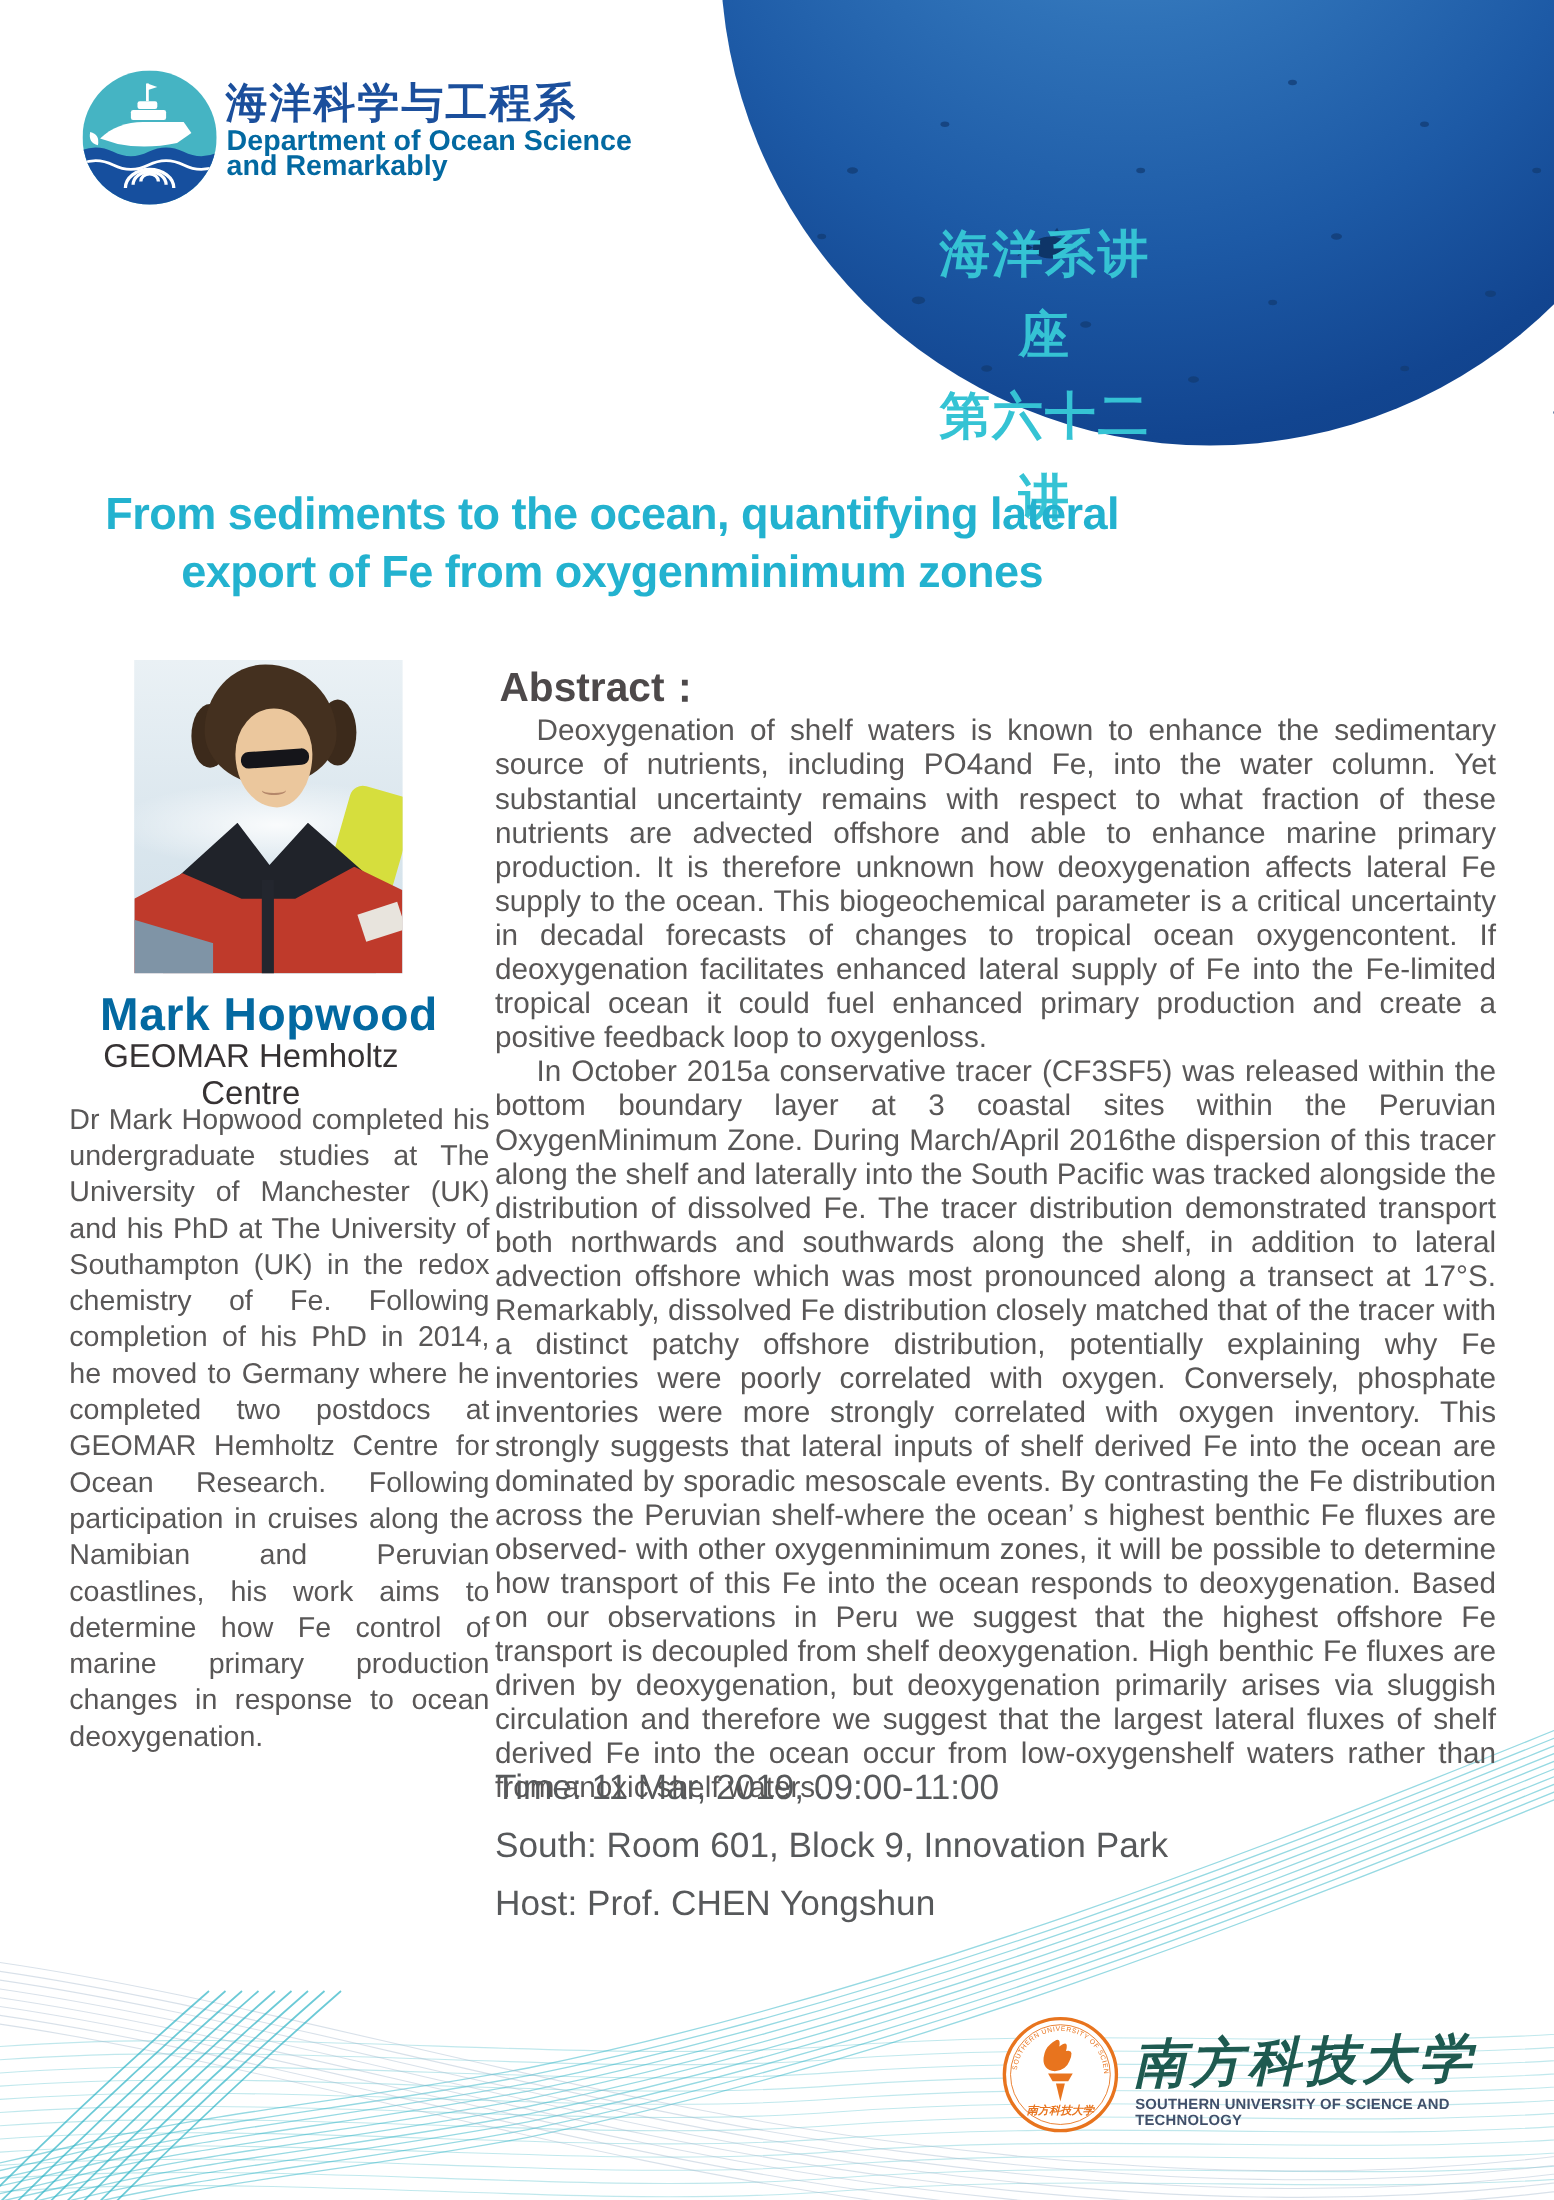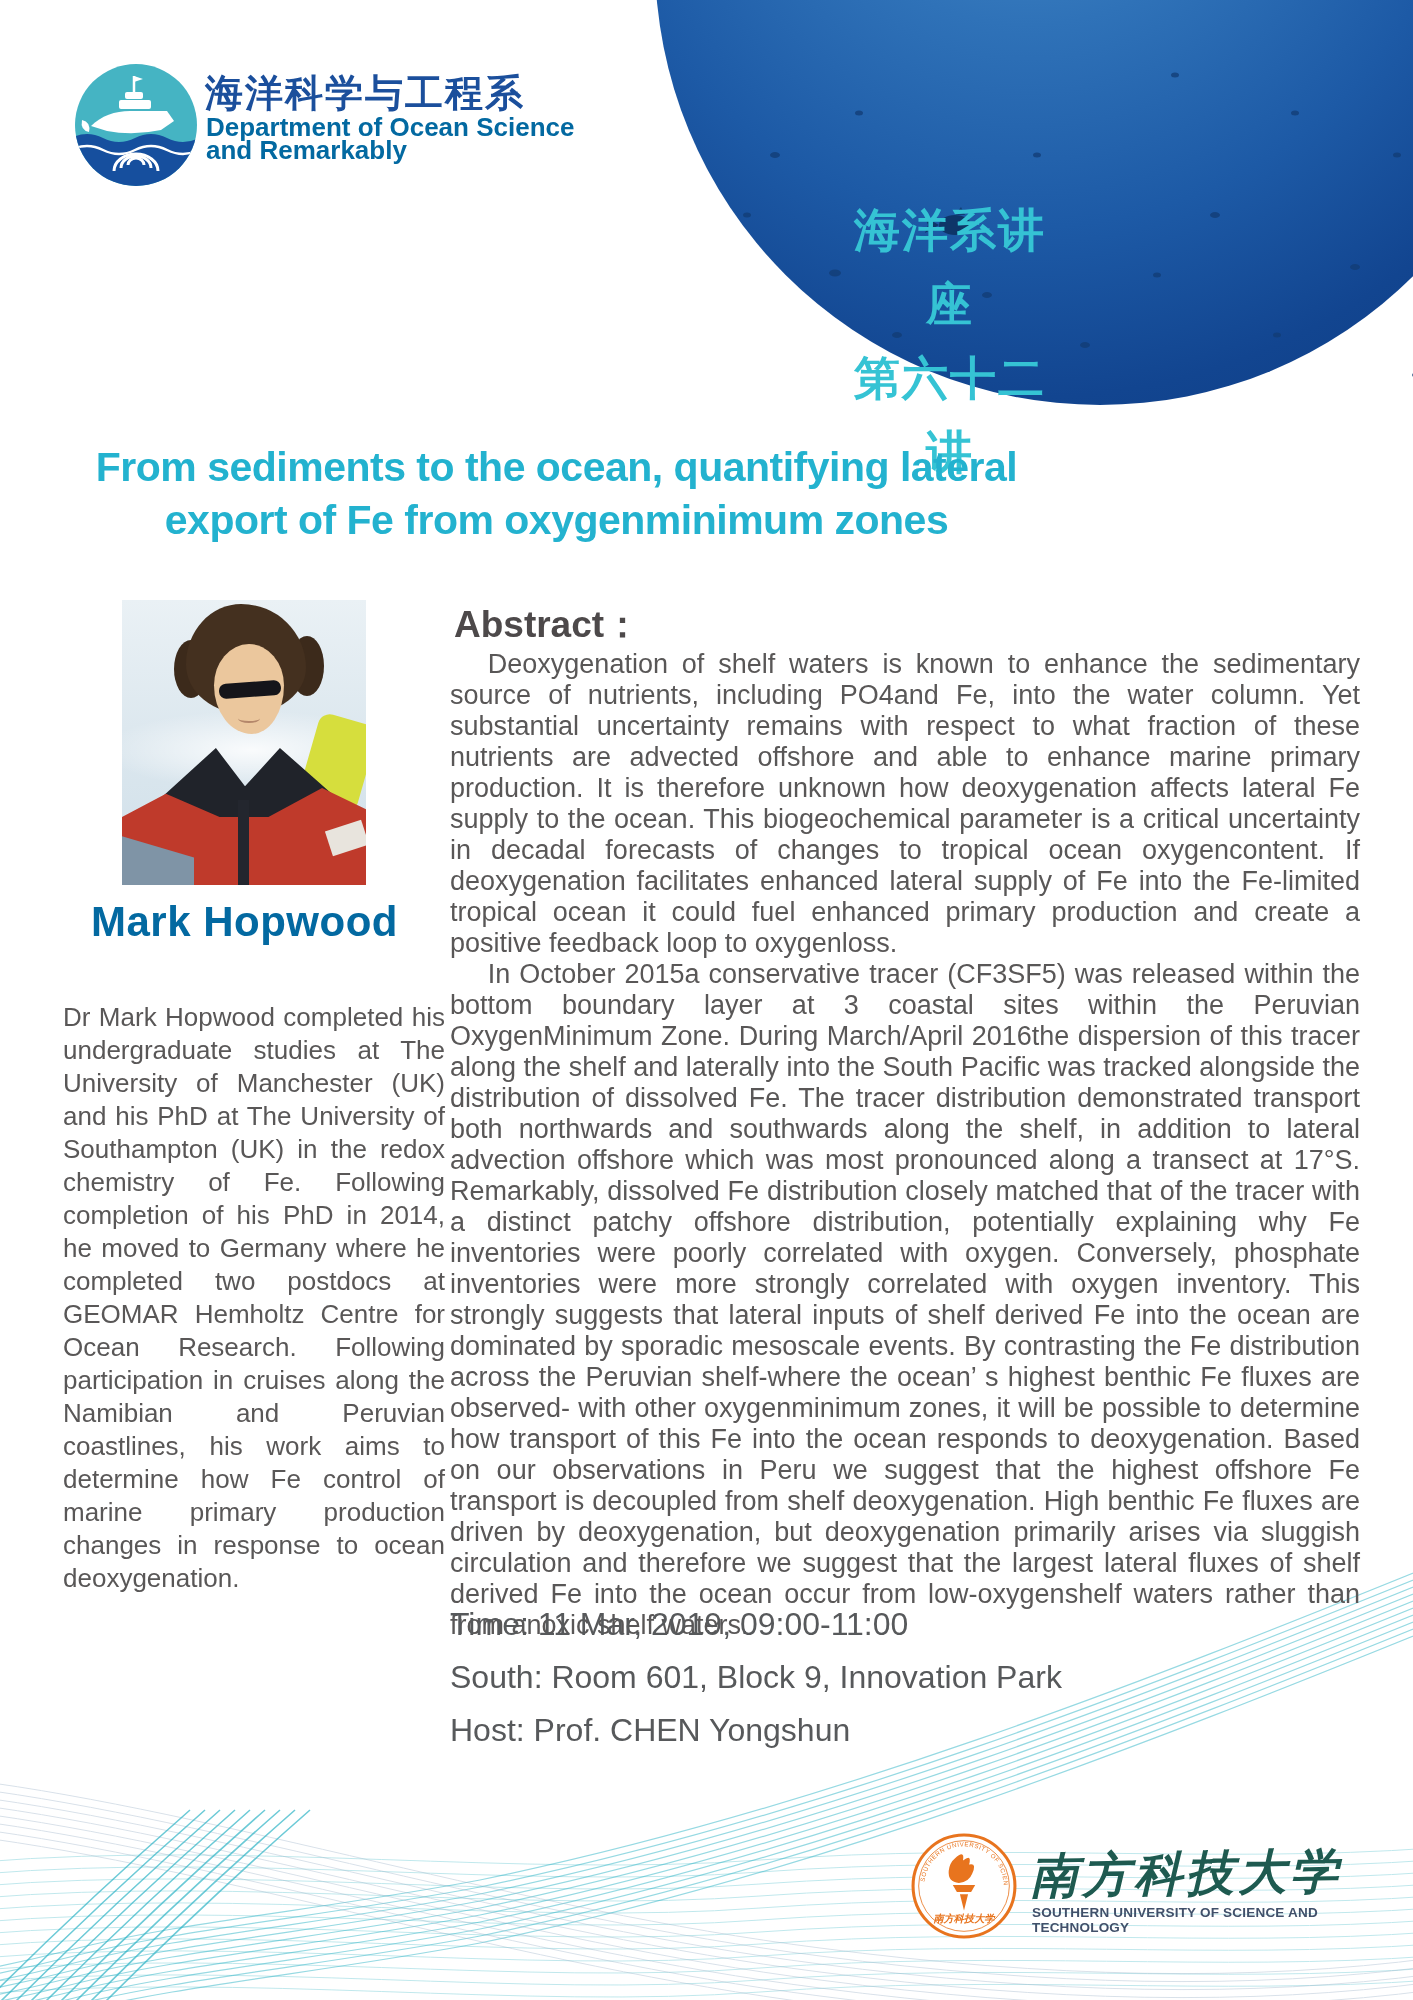--- a/index.html
+++ b/index.html
@@ -255,20 +255,21 @@
     <div class="ph-face"></div>
     <div class="ph-shades"></div>
     <div class="ph-smile"></div>
     <div class="ph-collar"></div>
     <div class="ph-jacket"></div>
     <div class="ph-gray"></div>
     <div class="ph-stripe"></div>
     <div class="ph-zip"></div>
   </div>
   <div class="speaker-name">Mark Hopwood</div>
+  <div class="speaker-aff">GEOMAR Hemholtz Centre</div>
   <div class="speaker-bio">Dr Mark Hopwood completed his undergraduate studies at The University of Manchester (UK) and his PhD at The University of Southampton (UK) in the redox chemistry of Fe. Following completion of his PhD in 2014, he moved to Germany where he completed two postdocs at GEOMAR Hemholtz Centre for Ocean Research. Following participation in cruises along the Namibian and Peruvian coastlines, his work aims to determine how Fe control of marine primary production changes in response to ocean deoxygenation.</div>
 
   <div class="abstract-heading">Abstract：</div>
   <div class="abstract-body">
     <p>Deoxygenation of shelf waters is known to enhance the sedimentary source of nutrients, including PO4and Fe, into the water column. Yet substantial uncertainty remains with respect to what fraction of these nutrients are advected offshore and able to enhance marine primary production. It is therefore unknown how deoxygenation affects lateral Fe supply to the ocean. This biogeochemical parameter is a critical uncertainty in decadal forecasts of changes to tropical ocean oxygencontent.  If deoxygenation facilitates enhanced lateral supply of Fe into the  Fe-limited tropical ocean it could fuel enhanced primary production and create a positive feedback loop to oxygenloss.</p>
     <p>In October 2015a conservative tracer (CF3SF5) was released within the bottom boundary layer at 3 coastal sites within the Peruvian OxygenMinimum Zone. During March/April 2016the dispersion of this tracer along the shelf and laterally into the South Pacific was tracked alongside the distribution of dissolved Fe. The tracer distribution demonstrated transport both northwards and southwards along the shelf, in addition to lateral advection offshore which was most pronounced along a transect at 17°S. Remarkably, dissolved Fe distribution closely matched that of the tracer with a distinct patchy offshore distribution, potentially explaining why Fe inventories were poorly correlated with oxygen. Conversely, phosphate inventories were more strongly correlated with oxygen inventory. This strongly suggests that lateral inputs of shelf derived Fe into the ocean are dominated by sporadic mesoscale events. By contrasting the Fe distribution across the Peruvian shelf-where the ocean’ s highest benthic Fe fluxes are observed- with other oxygenminimum zones, it will be possible to determine how transport of this Fe into the ocean responds to deoxygenation. Based on our observations in Peru we suggest that the highest offshore Fe transport is decoupled from shelf deoxygenation. High benthic Fe fluxes are driven by deoxygenation, but deoxygenation primarily arises via sluggish circulation and therefore we suggest that the largest lateral fluxes of shelf derived Fe into the ocean occur from low-oxygenshelf waters rather than from anoxic shelf waters.</p>
   </div>
 
   <div class="details content-layer">
     <div>Time: 11 Mar, 2019, 09:00-11:00</div>

